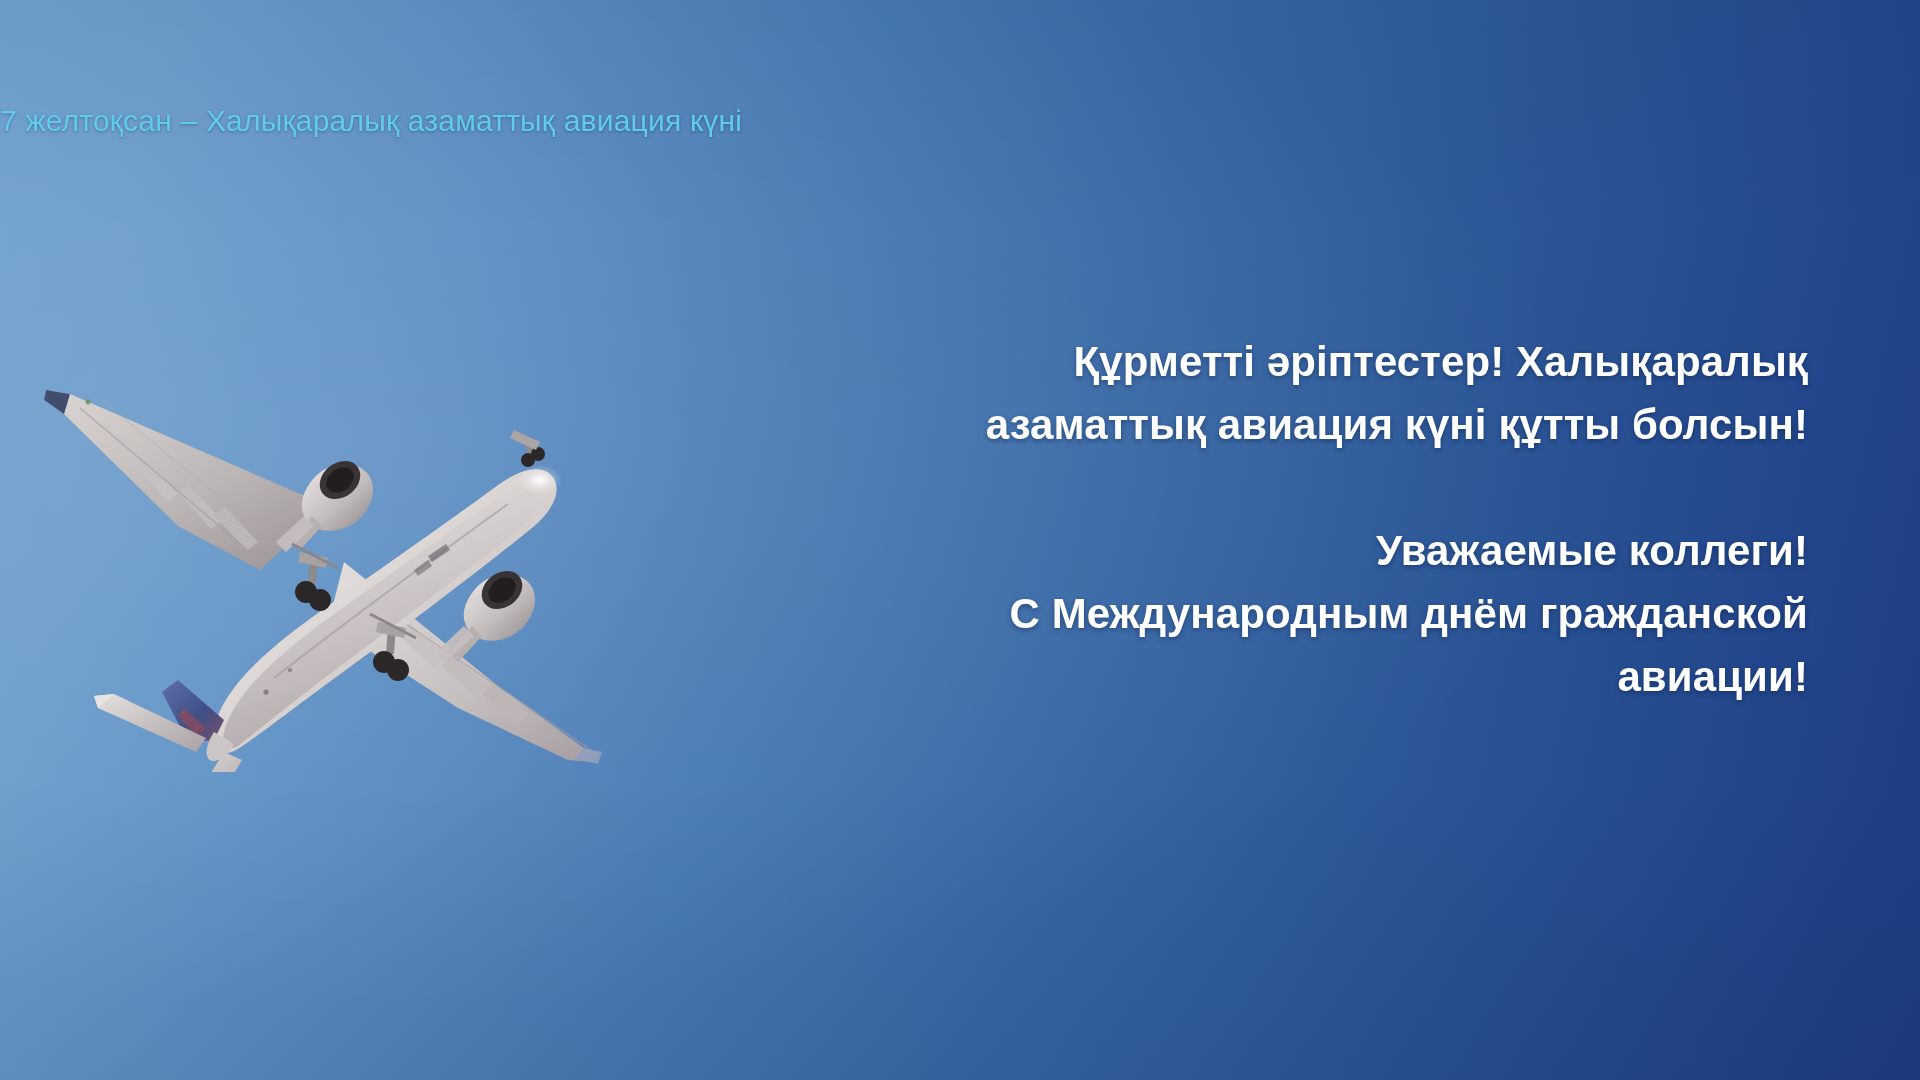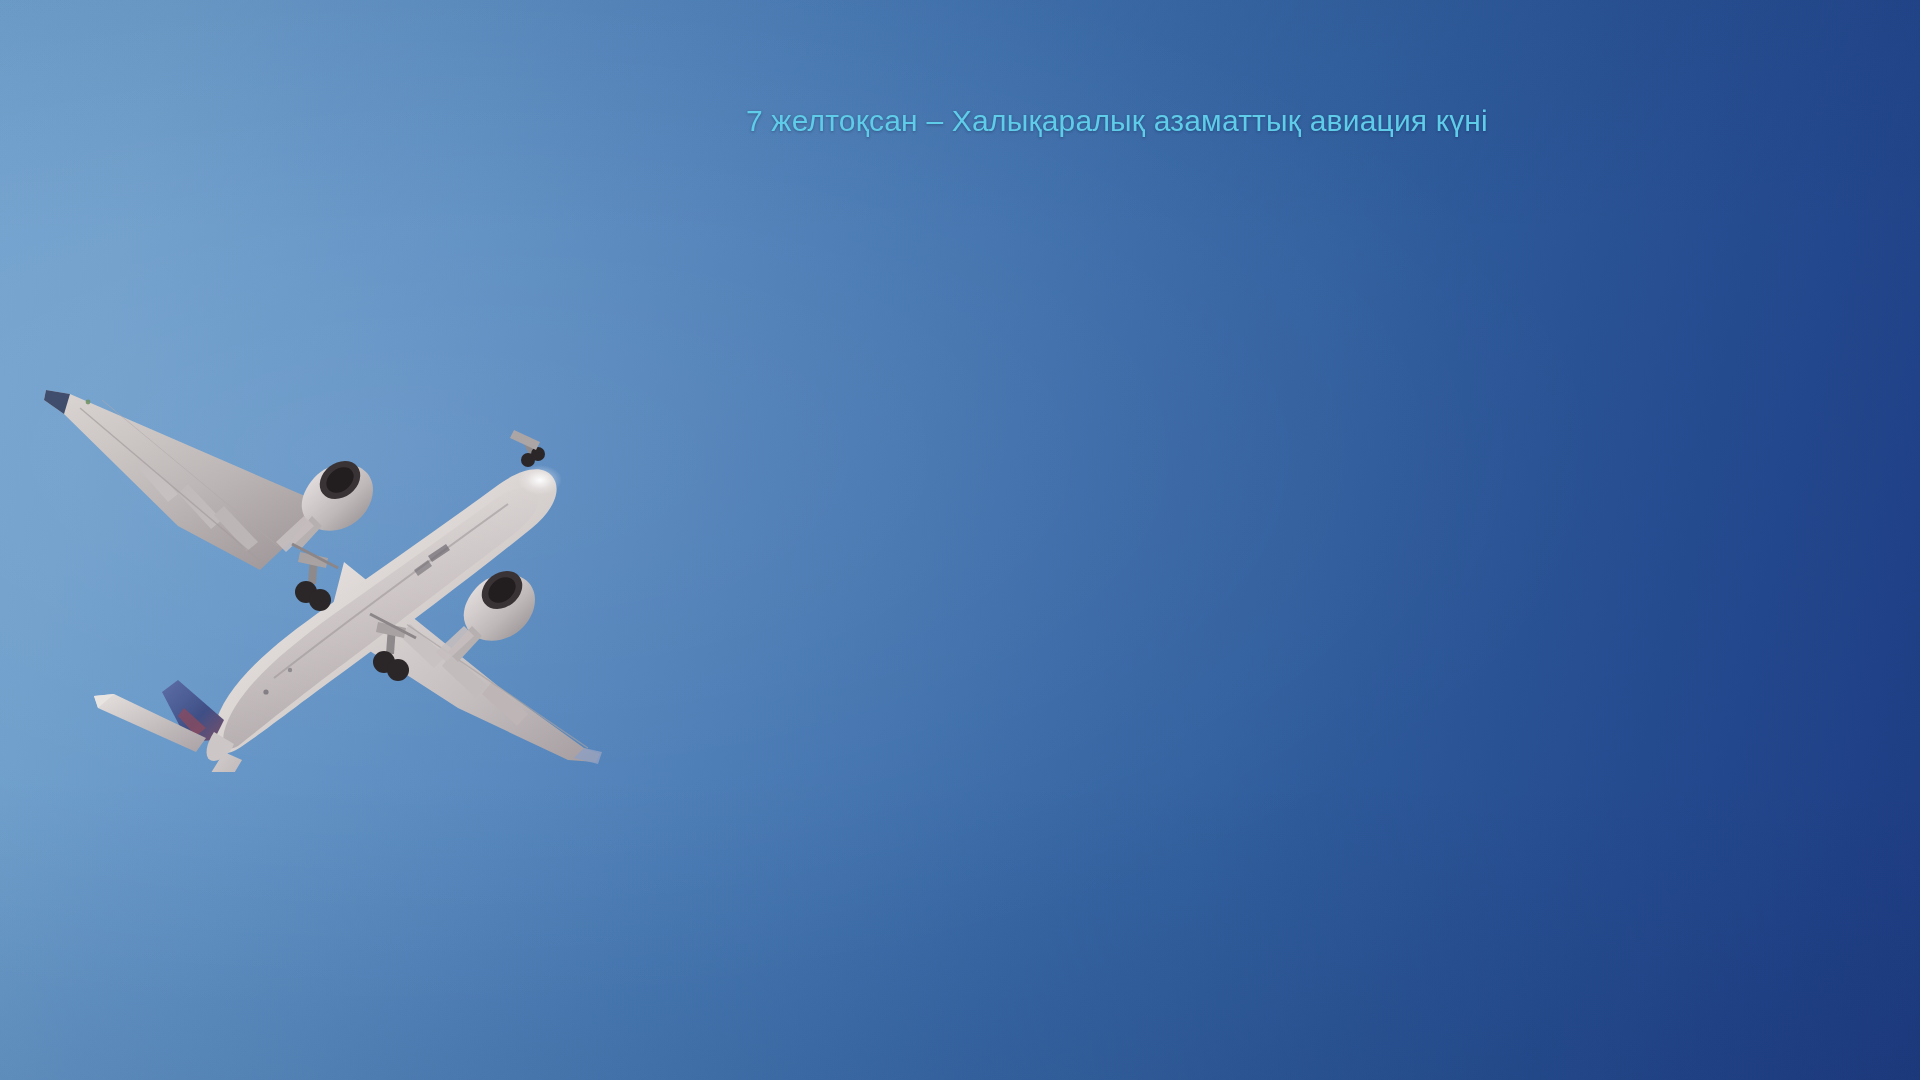--- a/index.html
+++ b/index.html
@@ -61,21 +61,21 @@
   }
   .plane-wrap svg { width:100%; height:100%; display:block; }
 
   
   .header-line {
     position:absolute;
     left:0;
     top:104px;
     width:1600px;
     padding-right:112px;
-    text-align:right;
+    text-align:left;
     color:#5fcde9;
     font-size:30px;
     font-weight:400;
     letter-spacing:0.2px;
     white-space:nowrap;
     text-shadow:0 1px 3px rgba(8,24,60,0.35);
   }
 
   
   .greeting {
@@ -245,14 +245,22 @@
         <path d="M 400 200 L 418 188 L 422 194 L 404 206 Z" fill="#6d6a72" opacity="0.7"></path>
         <path d="M 386 214 L 400 204 L 404 210 L 390 220 Z" fill="#6d6a72" opacity="0.6"></path>
         <circle cx="238" cy="336" r="2.6" fill="#6e6b72" opacity="0.75"></circle>
         <circle cx="262" cy="314" r="2.2" fill="#6e6b72" opacity="0.6"></circle>
       </g>
     </svg>
   </div>
 
   <div class="header-line">7 желтоқсан – Халықаралық азаматтық авиация күні</div>
 
+  <div class="greeting">
+    <span class="line">Құрметті әріптестер! Халықаралық</span>
+    <span class="line">азаматтық авиация күні құтты болсын!</span>
+    <span class="spacer"></span>
+    <span class="line">Уважаемые коллеги!</span>
+    <span class="line">С Международным днём гражданской</span>
+    <span class="line">авиации!</span>
+  </div>
 
 </div>
 
 </body></html>

